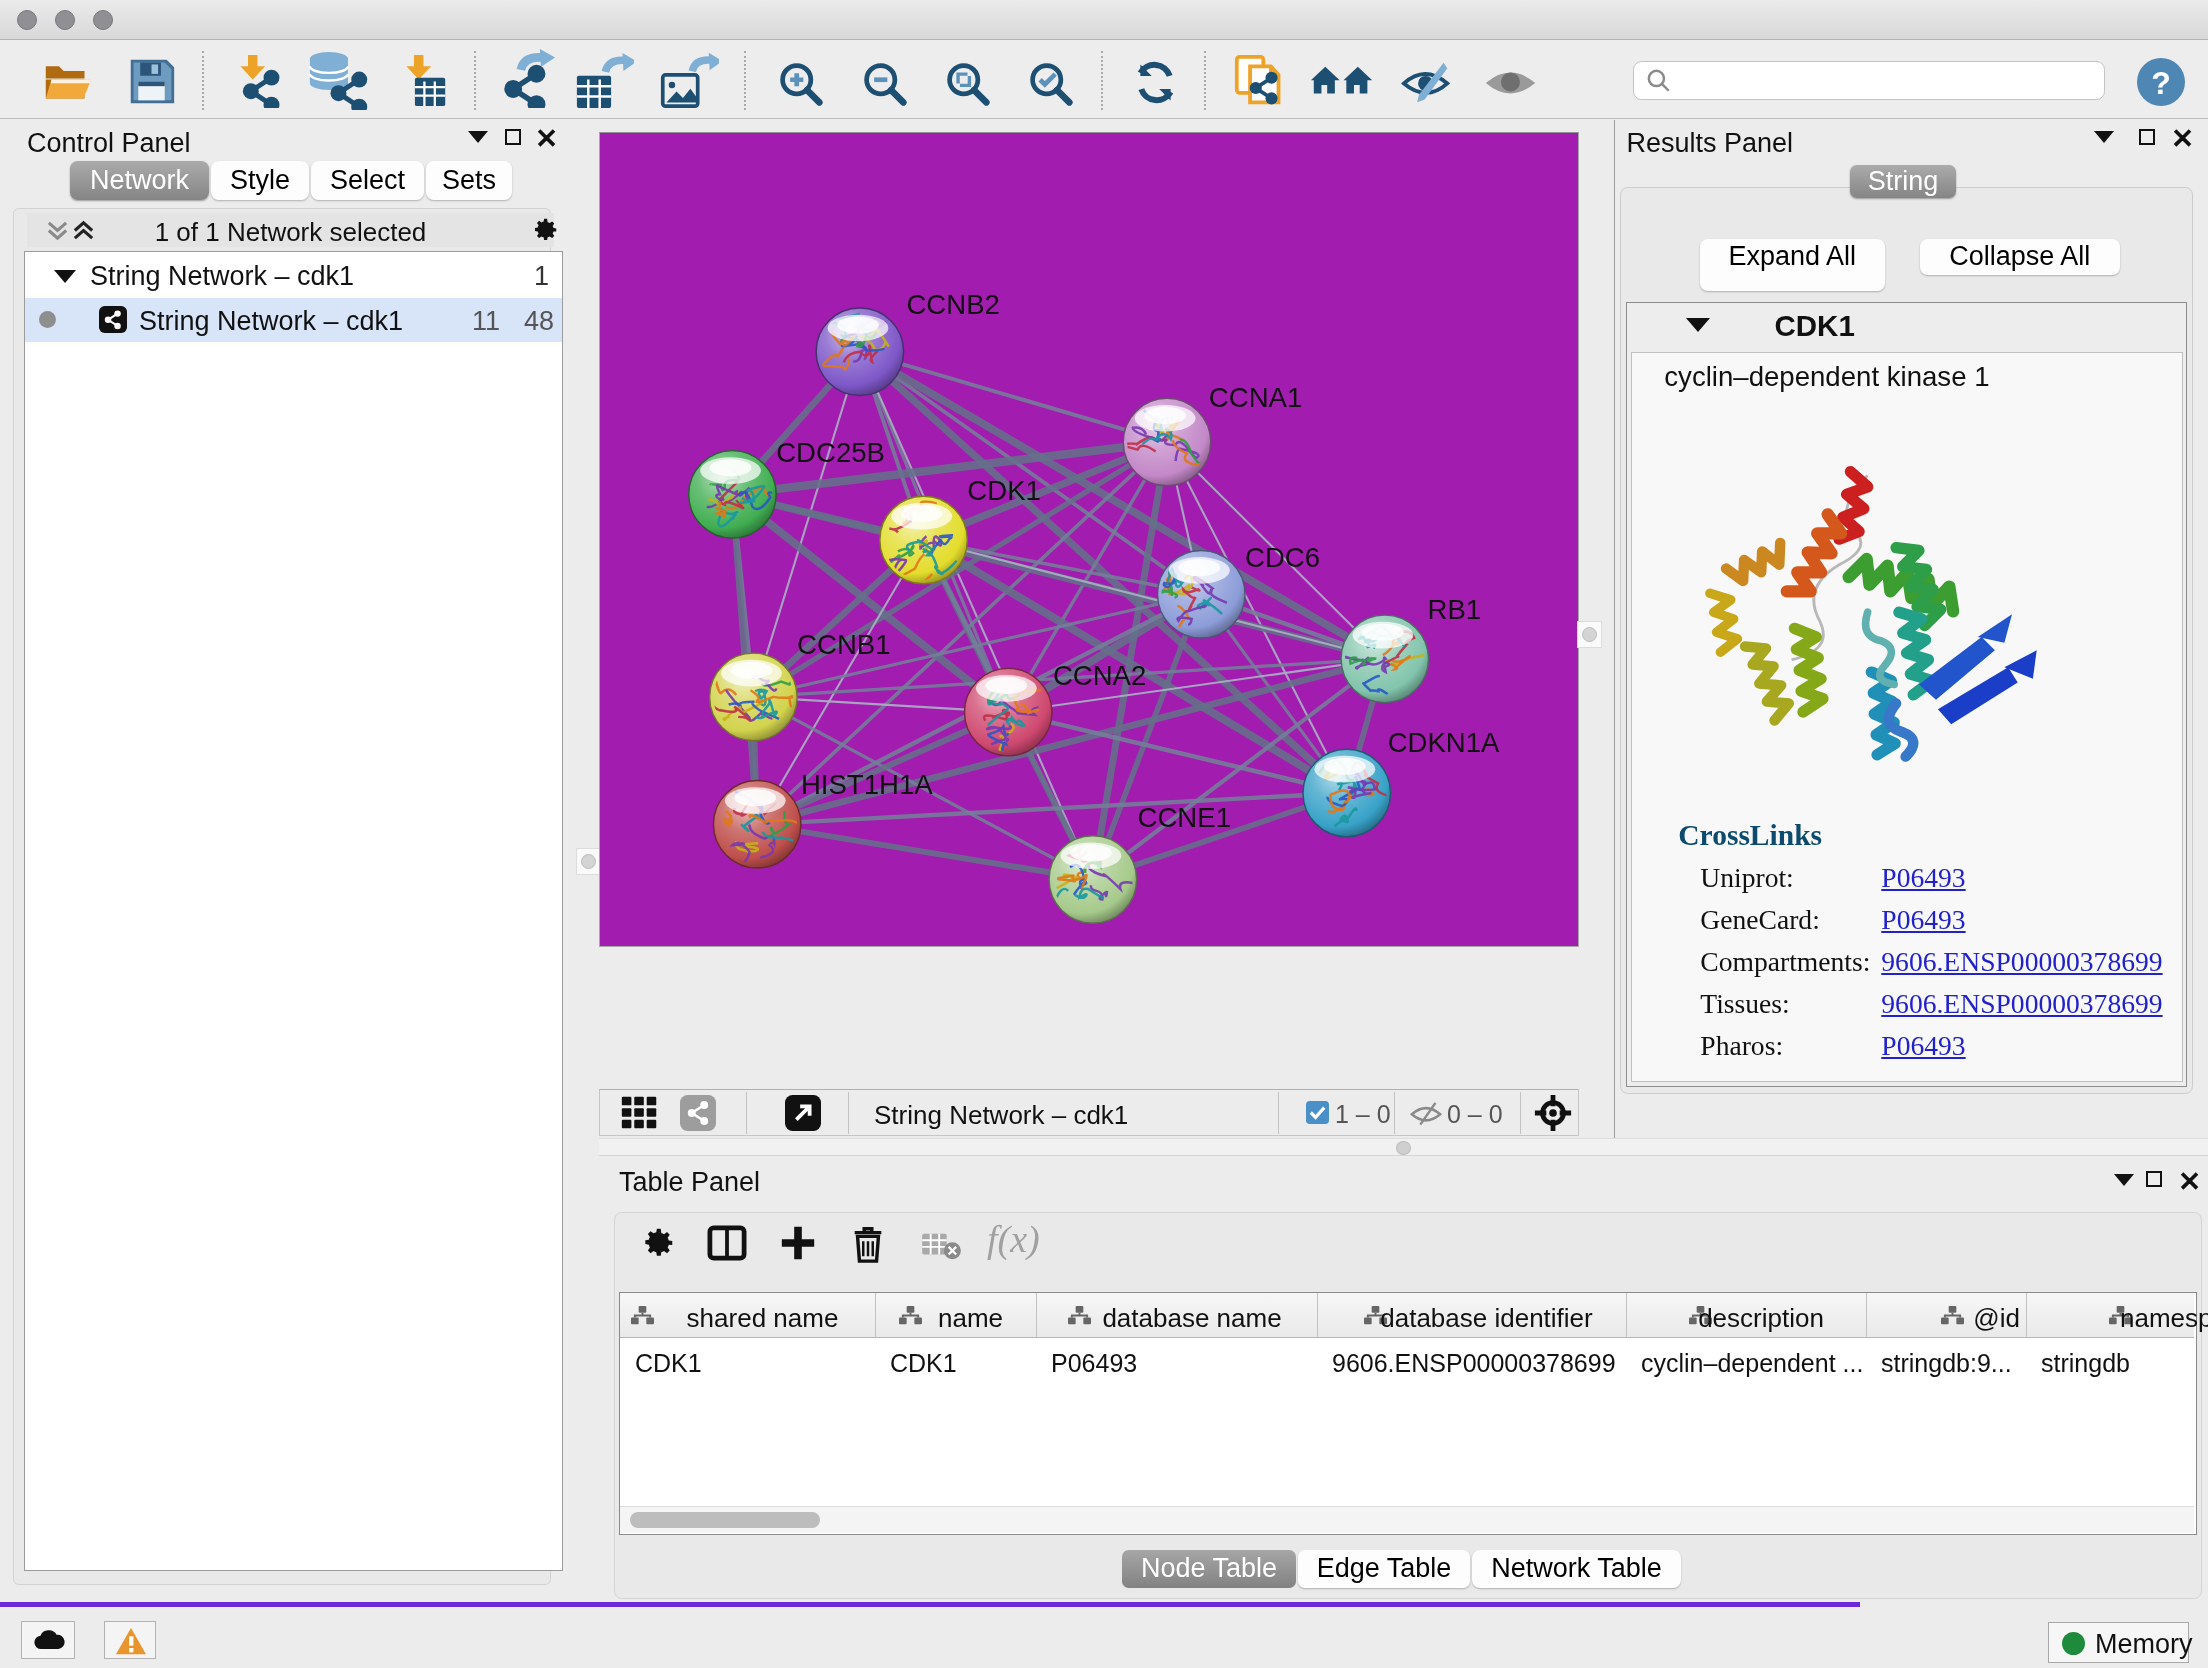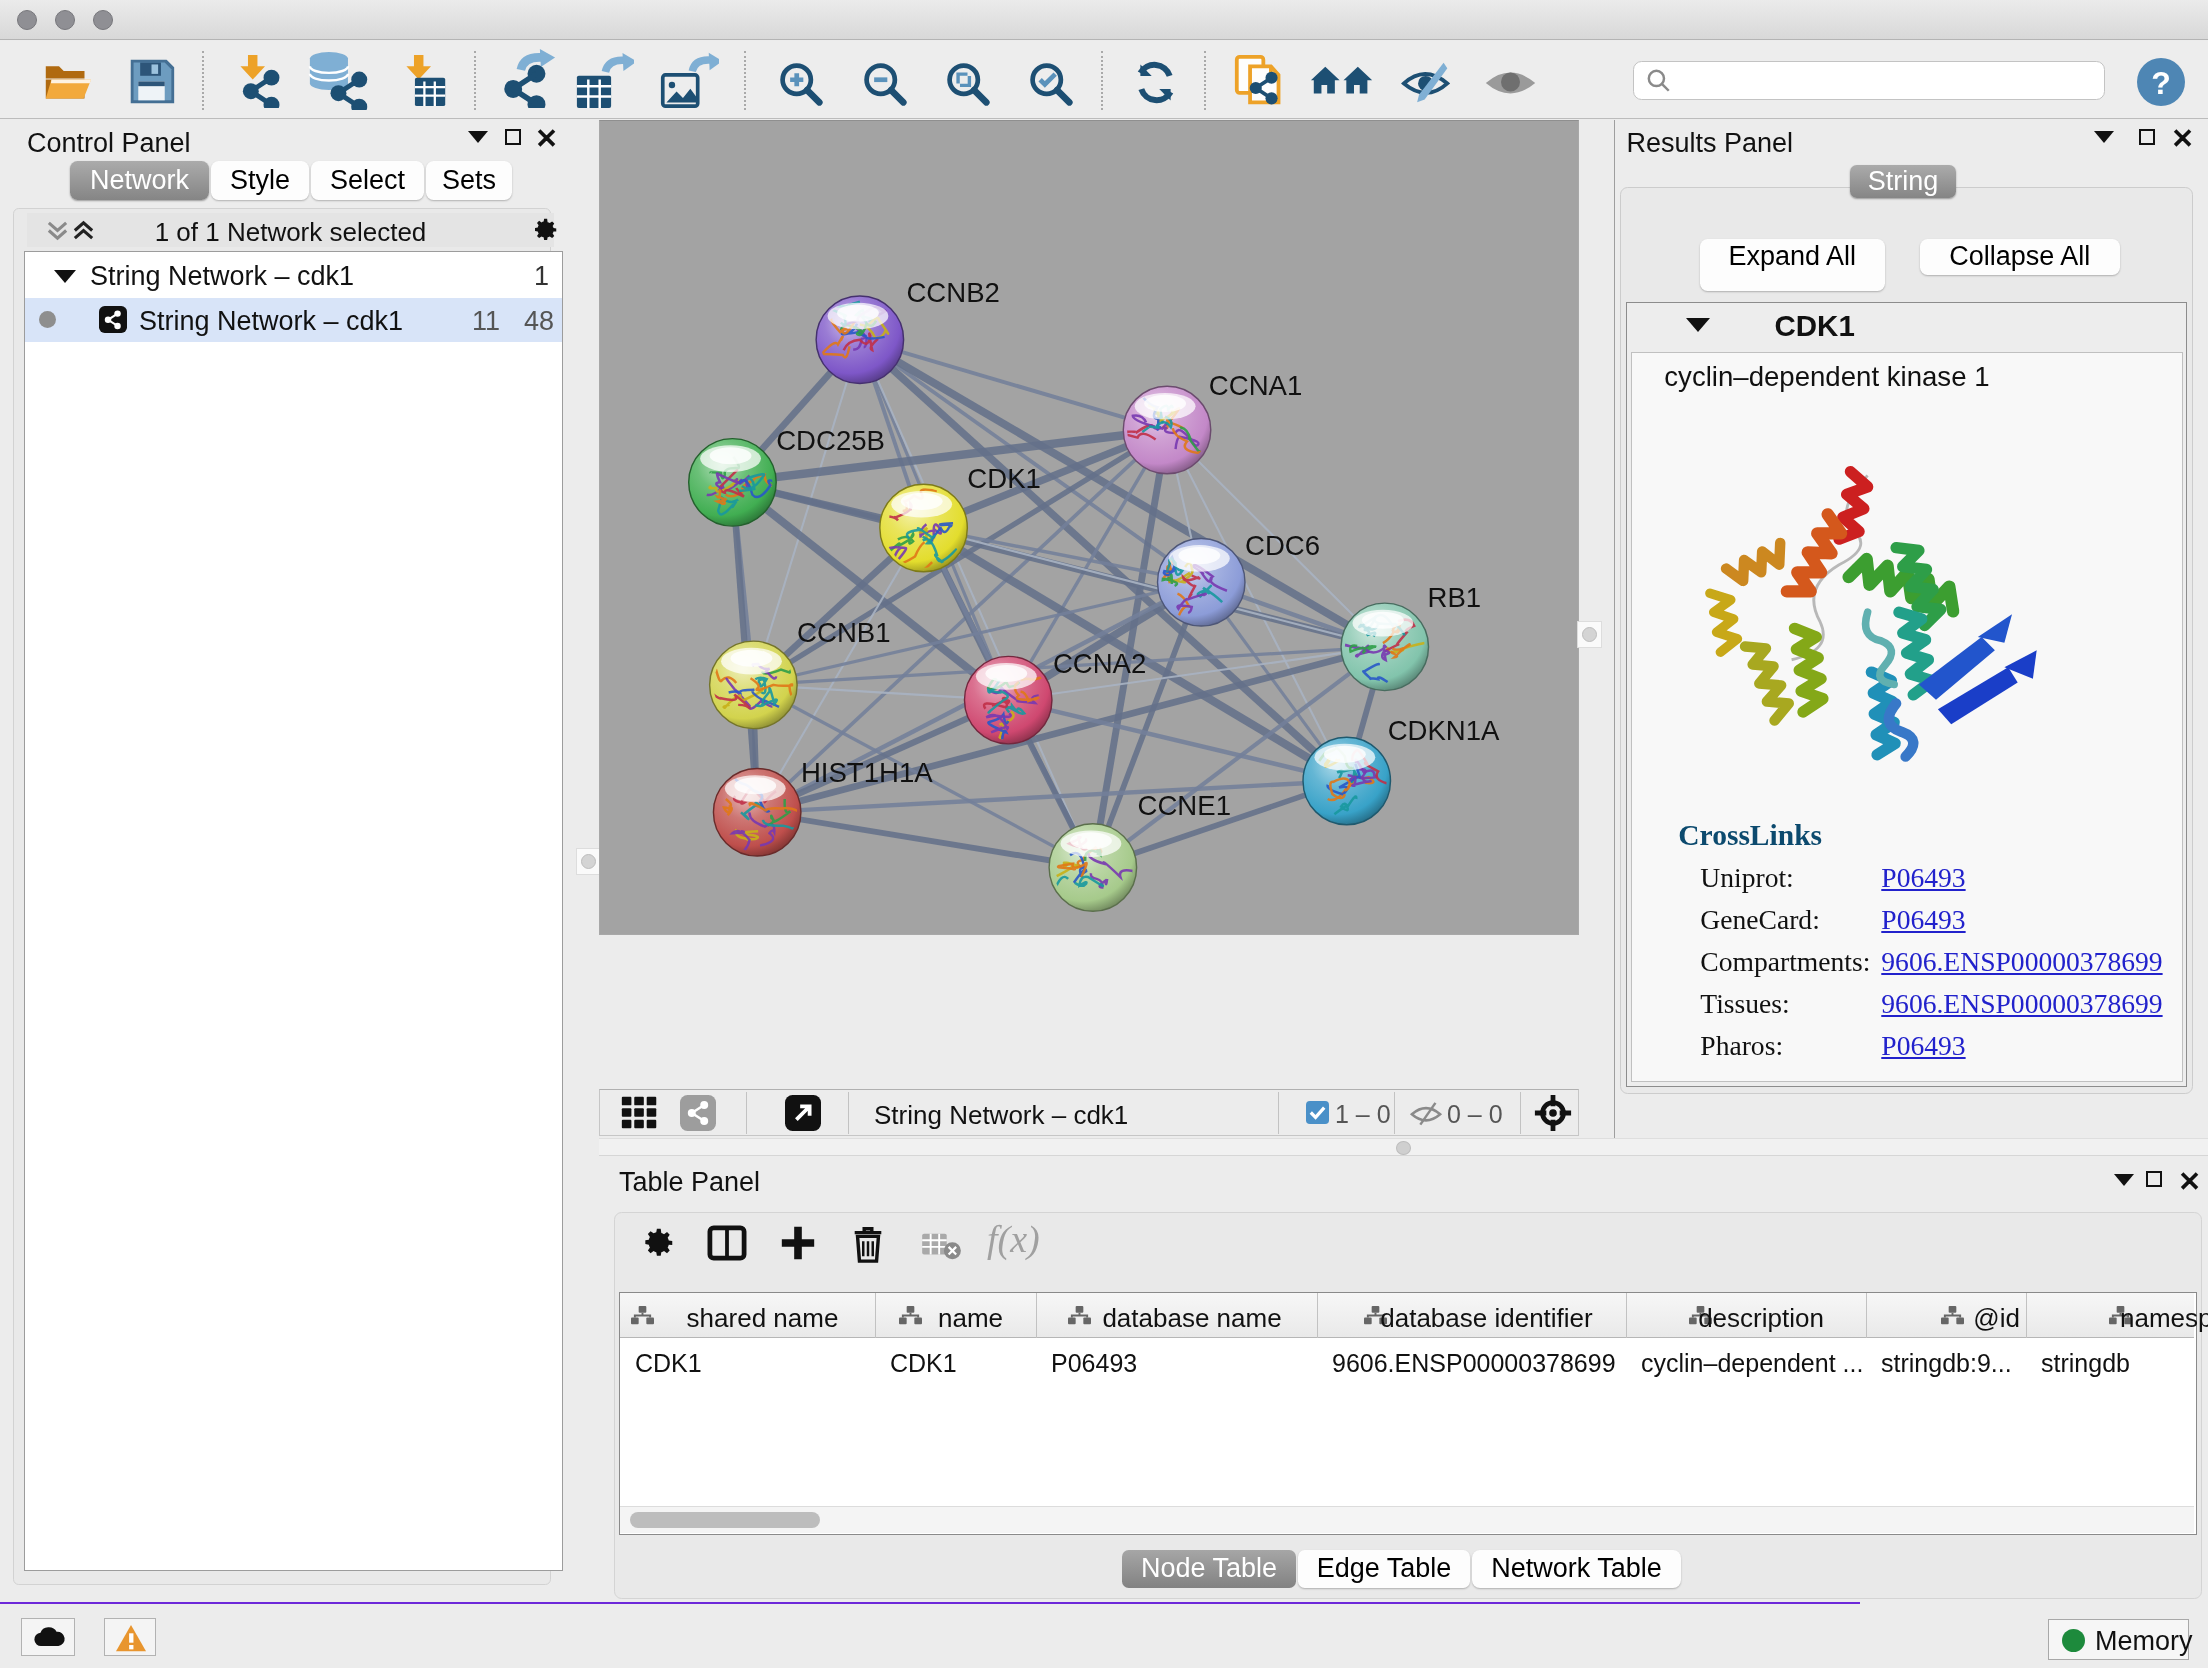--- a/index.html
+++ b/index.html
@@ -206,21 +206,21 @@
       <div class="abs" style="left:447px;top:7.6px;font-size:27px;color:#555">11</div>
       <div class="abs" style="left:499px;top:7.6px;font-size:27px;color:#555">48</div>
     </div>
   </div>
 </div>
 
 <div class="abs" style="left:576px;top:848px;width:25px;height:27px;background:#fafafa;border:1px solid #dddddd">
   <div class="abs" style="left:3.8px;top:4.8px;width:15px;height:15px;border-radius:50%;background:#d4d4d4;border:1px solid #bdbdbd"></div>
 </div>
 
-<div class="abs" style="left:599px;top:120px;width:980px;height:815px;background:#a3a3a3;border:1px solid #a8a8a8;border-top:1px solid #8f8f8f">
+<div class="abs" style="left:599px;top:132px;width:980px;height:815px;background:#a21caf;border:1px solid #a8a8a8;border-top:1px solid #8f8f8f">
 <svg width="980" height="969" viewBox="0 0 1030 1019" style="position:absolute;left:0;top:0">
       <defs>
         <radialGradient id="g0" cx="38%" cy="30%" r="75%">
           <stop offset="0%" stop-color="#cebfea"></stop>
           <stop offset="38%" stop-color="#9a7cd4"></stop>
           <stop offset="78%" stop-color="#7e57c8"></stop>
           <stop offset="100%" stop-color="#523982"></stop>
         </radialGradient>
         <radialGradient id="g1" cx="38%" cy="30%" r="75%">
           <stop offset="0%" stop-color="#e8d2ea"></stop>
@@ -781,21 +781,21 @@
       <div class="abs" style="left:0;top:213px;width:1574px;height:27px;background:#f4f4f4;border-top:1px solid #dcdcdc">
         <div class="abs" style="left:9.5px;top:4.8px;width:190px;height:16px;border-radius:8.6px;background:#bdbdbd"></div>
       </div>
     </div>
 
   <div class="abs" style="left:523px;top:394px;width:174px;height:38px;border-radius:6.7px;background:linear-gradient(#a6a6a6,#828282);color:#fff;font-size:27px;text-align:center;line-height:37px">Node Table</div>
   <div class="abs" style="left:699px;top:394px;width:172px;height:38px;border-radius:6.7px;background:#fdfdfd;font-size:27px;text-align:center;line-height:37px;box-shadow:0 1px 1.9px rgba(0,0,0,.25)">Edge Table</div>
   <div class="abs" style="left:873px;top:394px;width:209px;height:38px;border-radius:8px;background:#fdfdfd;font-size:27px;text-align:center;line-height:37px;box-shadow:0 1px 1.9px rgba(0,0,0,.25)">Network Table</div>
 </div>
 
-<div class="abs" style="left:0;top:1602px;width:1860px;height:67px;background:#ececec;border-top:2px solid #6d28d9">
+<div class="abs" style="left:0;top:1602px;width:1860px;height:67px;background:#ececec;border-top:5px solid #6d28d9">
   <div class="abs" style="left:21px;top:14.3px;width:54px;height:38px;background:#f4f4f4;border:1px solid #b2b2b2">
     <svg width="34" height="25" viewBox="0 0 36 26" style="position:absolute;left:9.5px;top:5.7px">
         <path d="M10 22 a7 7 0 0 1 -1 -14 a9 8 0 0 1 17 -1 a6 6 0 0 1 2 15 z" fill="#111"></path>
       </svg>
   </div>
   <div class="abs" style="left:104px;top:14.3px;width:52px;height:38px;background:#f4f4f4;border:1px solid #b2b2b2">
     <svg width="34" height="30" viewBox="0 0 36 32" style="position:absolute;left:8.6px;top:3.8px">
         <path d="M18 2 L34 30 H2 Z" fill="#e8952e"></path>
         <rect x="16" y="11" width="4.6" height="10" fill="#fff"></rect>
         <rect x="16" y="23.5" width="4.6" height="4.6" fill="#fff"></rect>

